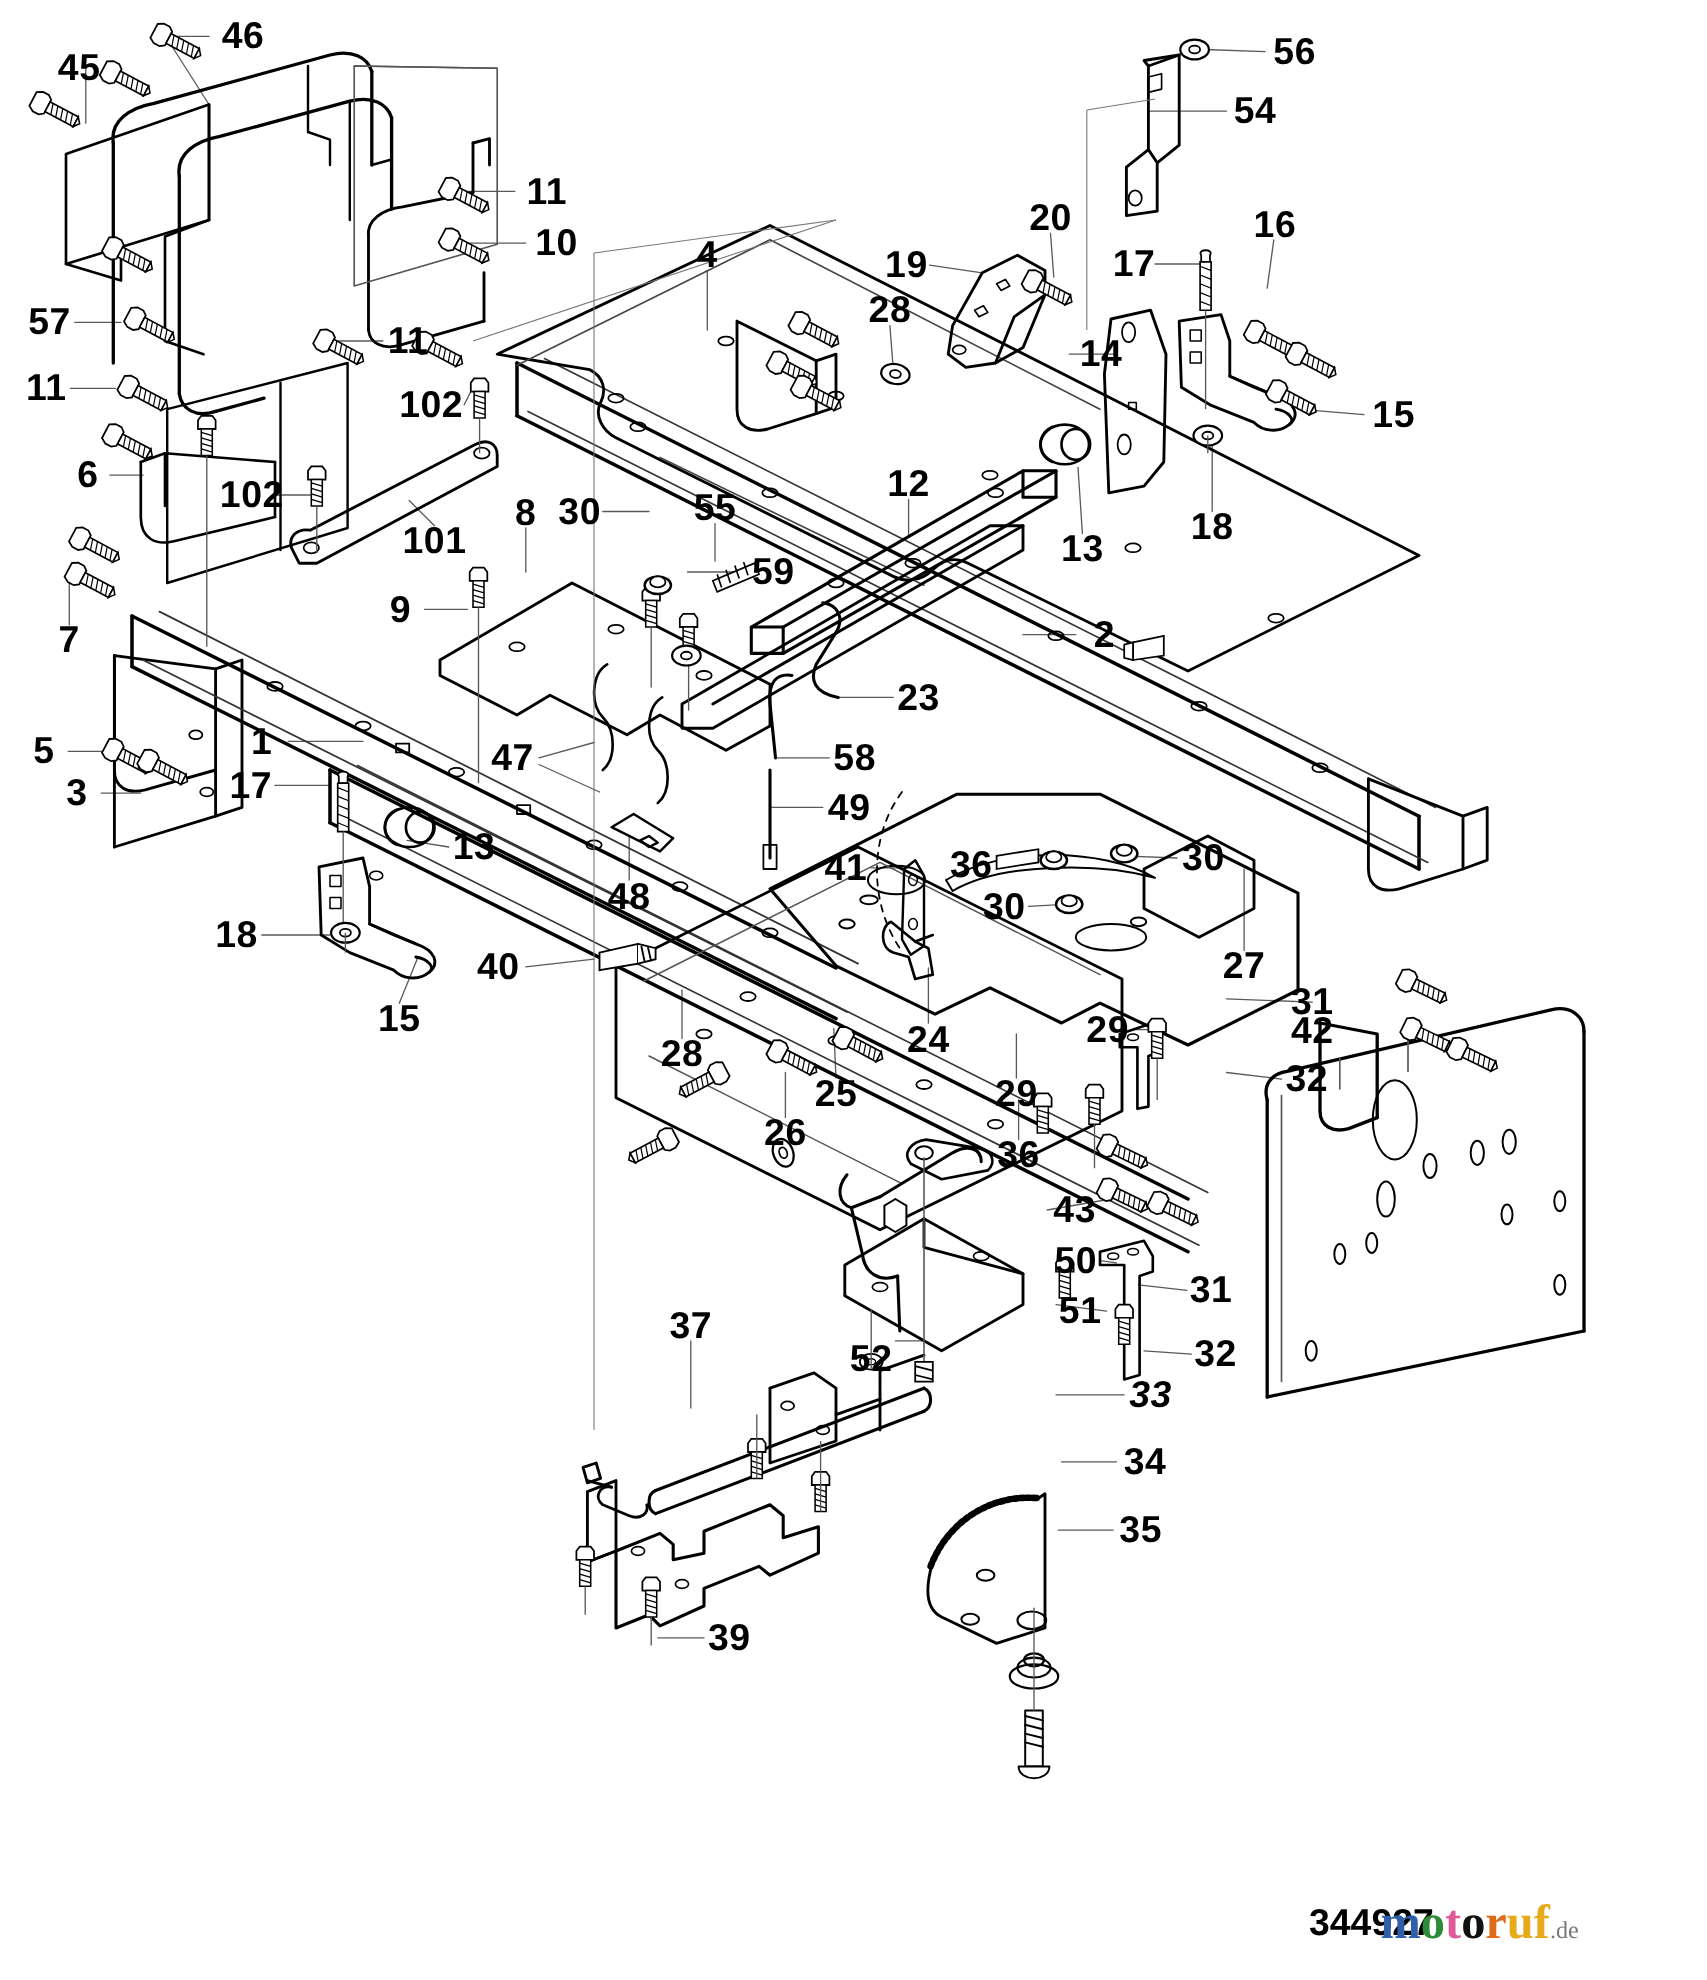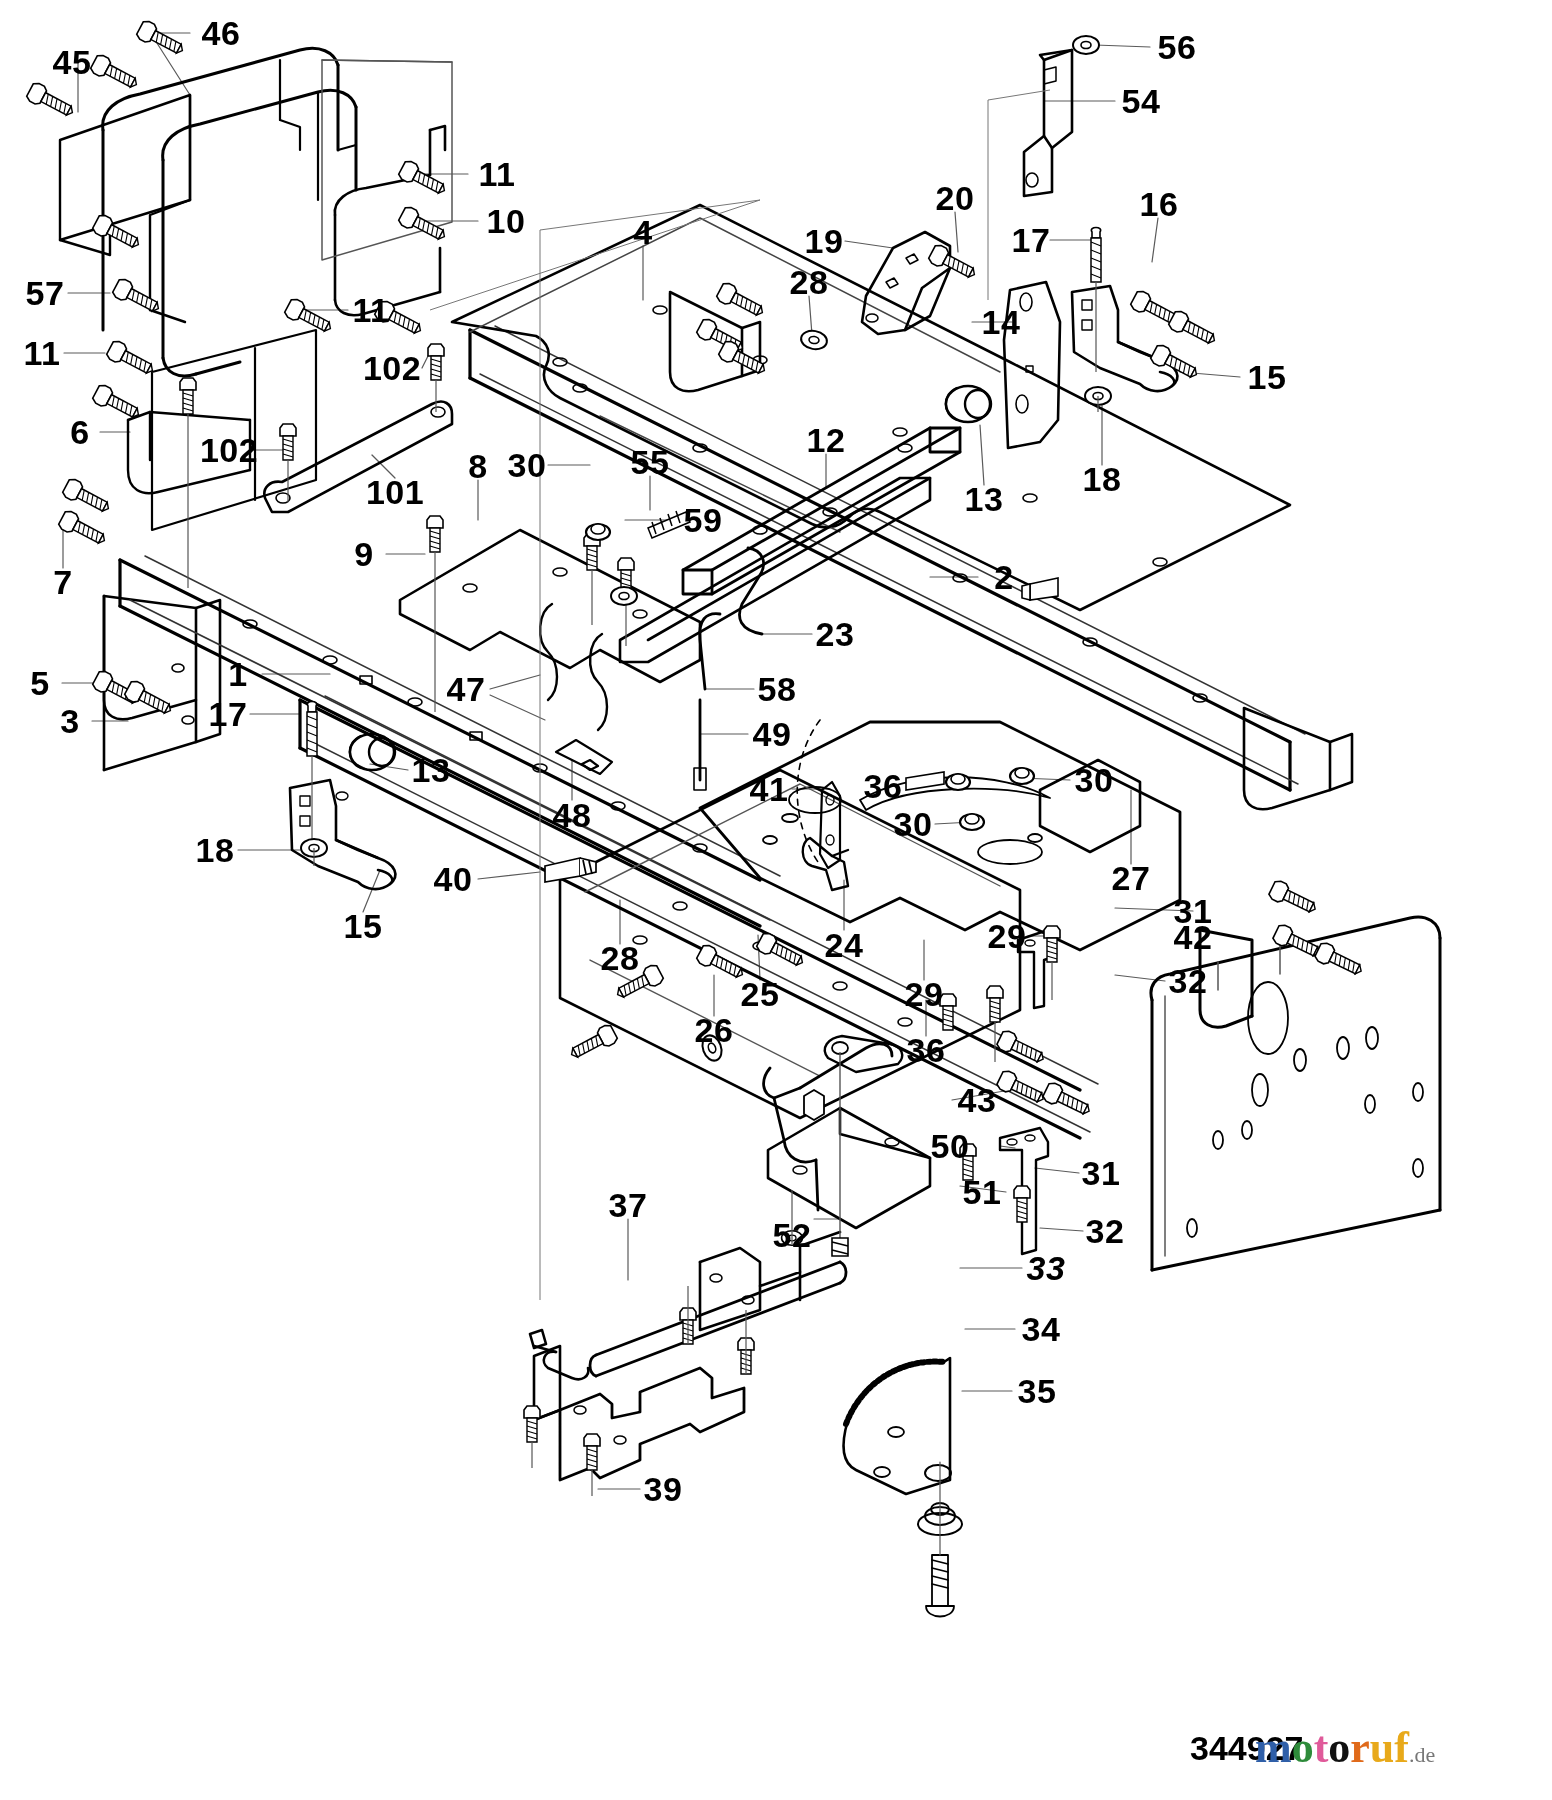--- a/index.html
+++ b/index.html
@@ -746,21 +746,21 @@
       <div class="callout" style="left: 1193px; top: 937px;">42</div>
       <div class="callout" style="left: 363px; top: 926px;">15</div>
       <div class="callout" style="left: 620px; top: 958px;">28</div>
       <div class="callout" style="left: 1007px; top: 936px;">29</div>
       <div class="callout" style="left: 1188px; top: 981px;">32</div>
       <div class="callout" style="left: 760px; top: 994px;">25</div>
       <div class="callout" style="left: 924px; top: 994px;">29</div>
       <div class="callout" style="left: 714px; top: 1030px;">26</div>
       <div class="callout" style="left: 926px; top: 1050px;">36</div>
       <div class="callout" style="left: 977px; top: 1100px;">43</div>
-      <div class="callout" style="left: 950px; top: 1146px;">50</div>
+      <div class="callout" style="left: 978px; top: 1146px;">50</div>
       <div class="callout" style="left: 1101px; top: 1173px;">31</div>
       <div class="callout" style="left: 982px; top: 1192px;">51</div>
       <div class="callout" style="left: 628px; top: 1205px;">37</div>
       <div class="callout" style="left: 792px; top: 1219px; margin-top: 16px;">52</div>
       <div class="callout" style="left: 1105px; top: 1231px;">32</div>
       <div class="callout" style="left: 1046px; top: 1268px; font-style: italic;">33</div>
       <div class="callout" style="left: 1041px; top: 1329px;">34</div>
       <div class="callout" style="left: 1037px; top: 1391px;">35</div>
       <div class="callout" style="left: 663px; top: 1489px;">39</div>
     </div>

